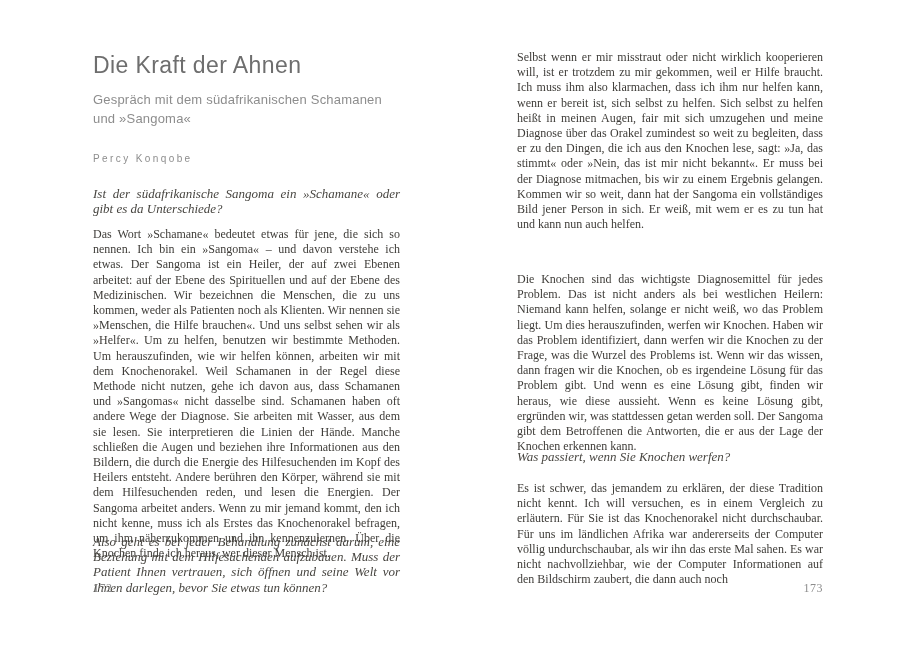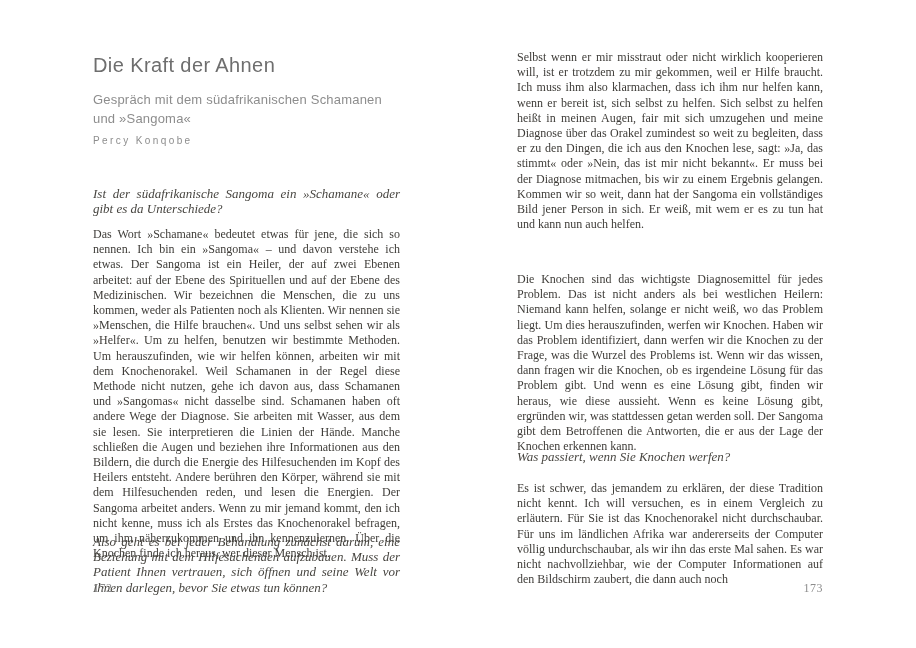--- a/index.html
+++ b/index.html
@@ -10,21 +10,21 @@
     position: relative;
     overflow: hidden;
     font-family: "Liberation Serif", serif;
   }
   .spread { position: absolute; inset: 0; }
   .block { position: absolute; }
 
   
   .book-title {
     font-family: "Liberation Sans", sans-serif;
-    font-size: 20px;
+    font-size: 23px;
     line-height: 22px;
     color: #6e6e6e;
     letter-spacing: 0.4px;
   }
   .book-subtitle {
     font-family: "Liberation Sans", sans-serif;
     font-size: 13px;
     line-height: 18.5px;
     color: #8d8d8d;
     letter-spacing: 0.2px;
@@ -71,21 +71,21 @@
 
 <div class="spread">
 
   <div class="block col-left book-title" style="top: 54px;">Die Kraft der Ahnen</div>
 
   <div class="block col-left book-subtitle" style="top: 91px;">
     <span>Gespräch mit dem südafrikanischen Schamanen</span>
     <span>und »Sangoma«</span>
   </div>
 
-  <div class="block col-left author" style="top: 135px;">Percy Konqobe</div>
+  <div class="block col-left author" style="top: 153px;">Percy Konqobe</div>
 
   <div class="block col-left question" style="top: 186px;">Ist der südafrikanische Sangoma ein »Schamane« oder gibt es da Unterschiede?</div>
 
   <div class="block col-left body-text" style="top: 227px;">Das Wort »Schamane« bedeutet etwas für jene, die sich so nennen. Ich bin ein »Sangoma« – und davon verstehe ich etwas. Der Sangoma ist ein Heiler, der auf zwei Ebenen arbeitet: auf der Ebene des Spirituellen und auf der Ebene des Medizinischen. Wir bezeichnen die Menschen, die zu uns kommen, weder als Patienten noch als Klienten. Wir nennen sie »Menschen, die Hilfe brauchen«. Und uns selbst sehen wir als »Helfer«. Um zu helfen, benutzen wir bestimmte Methoden. Um herauszufinden, wie wir helfen können, arbeiten wir mit dem Knochenorakel. Weil Schamanen in der Regel diese Methode nicht nutzen, gehe ich davon aus, dass Schamanen und »Sangomas« nicht dasselbe sind. Schamanen haben oft andere Wege der Diagnose. Sie arbeiten mit Wasser, aus dem sie lesen. Sie interpretieren die Linien der Hände. Manche schließen die Augen und beziehen ihre Informationen aus den Bildern, die durch die Energie des Hilfesuchenden im Kopf des Heilers entsteht. Andere berühren den Körper, während sie mit dem Hilfesuchenden reden, und lesen die Energien. Der Sangoma arbeitet anders. Wenn zu mir jemand kommt, den ich nicht kenne, muss ich als Erstes das Knochenorakel befragen, um ihm näherzukommen und ihn kennenzulernen. Über die Knochen finde ich heraus, wer dieser Mensch ist.</div>
 
   <div class="block col-left question" style="top: 534px;">Also geht es bei jeder Behandlung zunächst darum, eine Beziehung mit dem Hilfesuchenden aufzubauen. Muss der Patient Ihnen vertrauen, sich öffnen und seine Welt vor Ihnen darlegen, bevor Sie etwas tun können?</div>
 
   <div class="block col-left pagenum" style="top: 581px;">172</div>
 
   <div class="block col-right body-text" style="top: 50px;">Selbst wenn er mir misstraut oder nicht wirklich kooperieren will, ist er trotzdem zu mir gekommen, weil er Hilfe braucht. Ich muss ihm also klarmachen, dass ich ihm nur helfen kann, wenn er bereit ist, sich selbst zu helfen. Sich selbst zu helfen heißt in meinen Augen, fair mit sich umzugehen und meine Diagnose über das Orakel zumindest so weit zu begleiten, dass er zu den Dingen, die ich aus den Knochen lese, sagt: »Ja, das stimmt« oder »Nein, das ist mir nicht bekannt«. Er muss bei der Diagnose mitmachen, bis wir zu einem Ergebnis gelangen. Kommen wir so weit, dann hat der Sangoma ein vollständiges Bild jener Person in sich. Er weiß, mit wem er es zu tun hat und kann nun auch helfen.</div>

